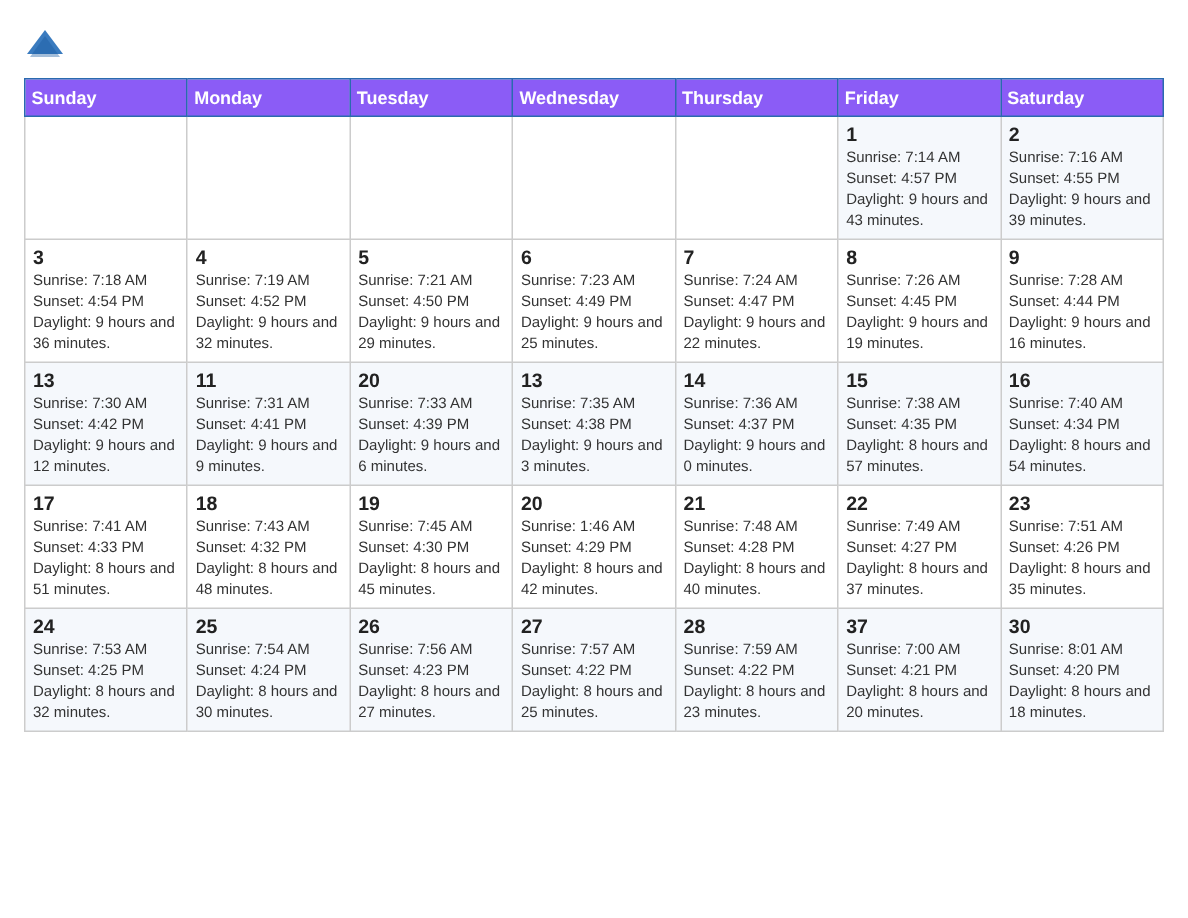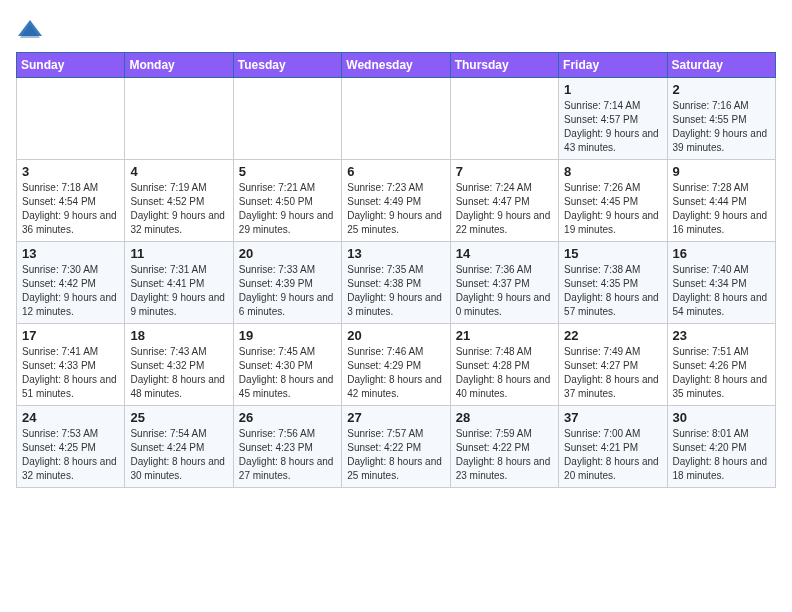--- a/index.html
+++ b/index.html
@@ -247,21 +247,21 @@
 Daylight: 8 hours and 48 minutes.</div>
         </td>
         <td>
           <span class="day-num">19</span>
           <div class="day-info">Sunrise: 7:45 AM
 Sunset: 4:30 PM
 Daylight: 8 hours and 45 minutes.</div>
         </td>
         <td>
           <span class="day-num">20</span>
-          <div class="day-info">Sunrise: 7:46 AM
+          <div class="day-info">Sunrise: 1:46 AM
 Sunset: 4:29 PM
 Daylight: 8 hours and 42 minutes.</div>
         </td>
         <td>
           <span class="day-num">21</span>
           <div class="day-info">Sunrise: 7:48 AM
 Sunset: 4:28 PM
 Daylight: 8 hours and 40 minutes.</div>
         </td>
         <td>

